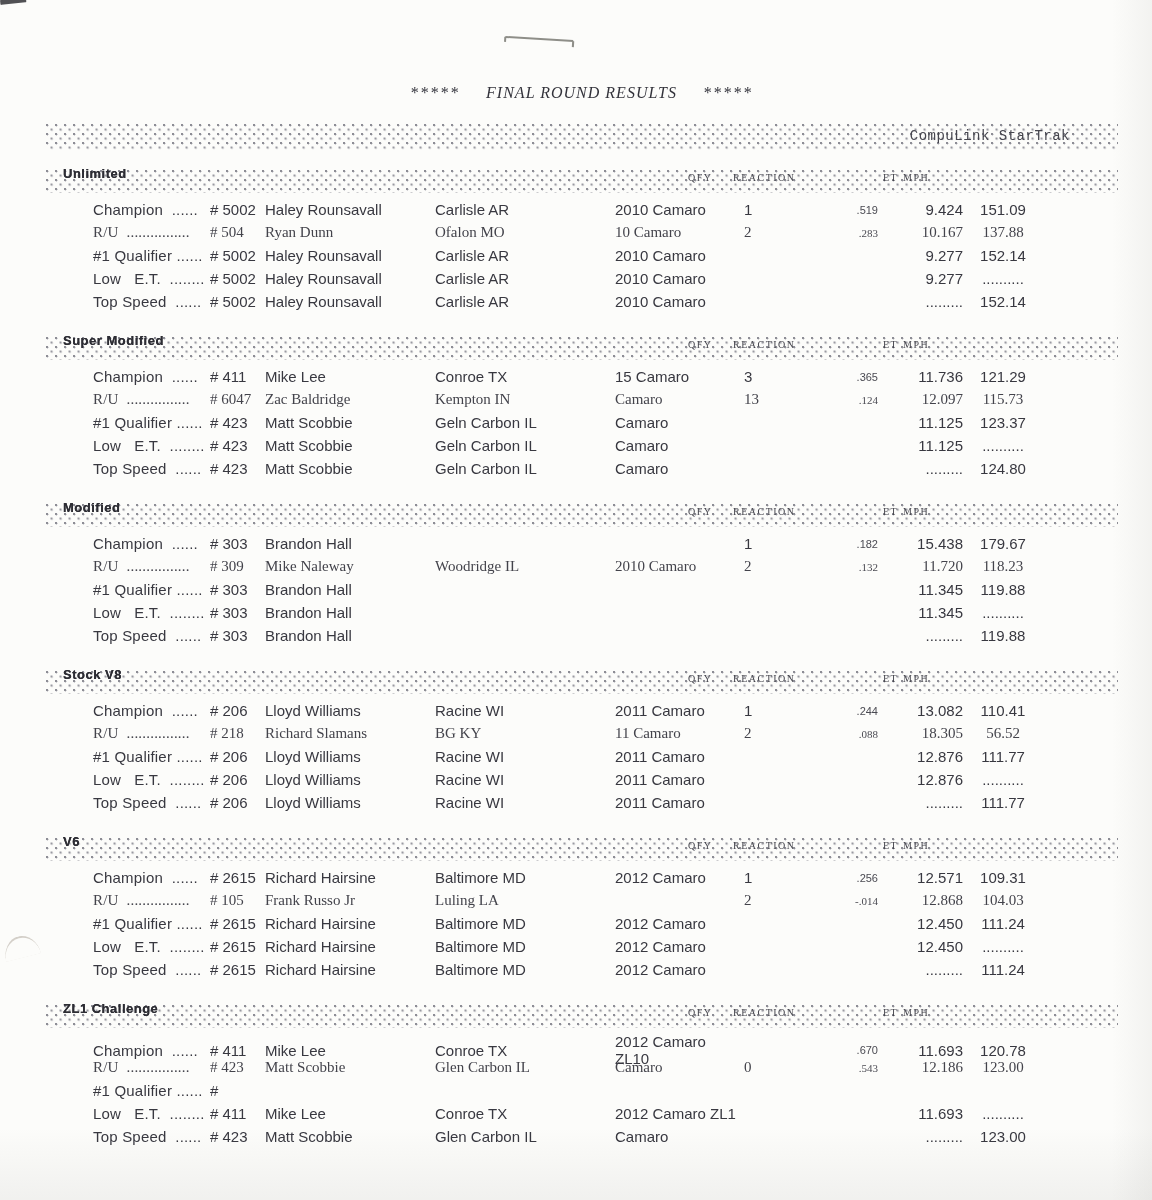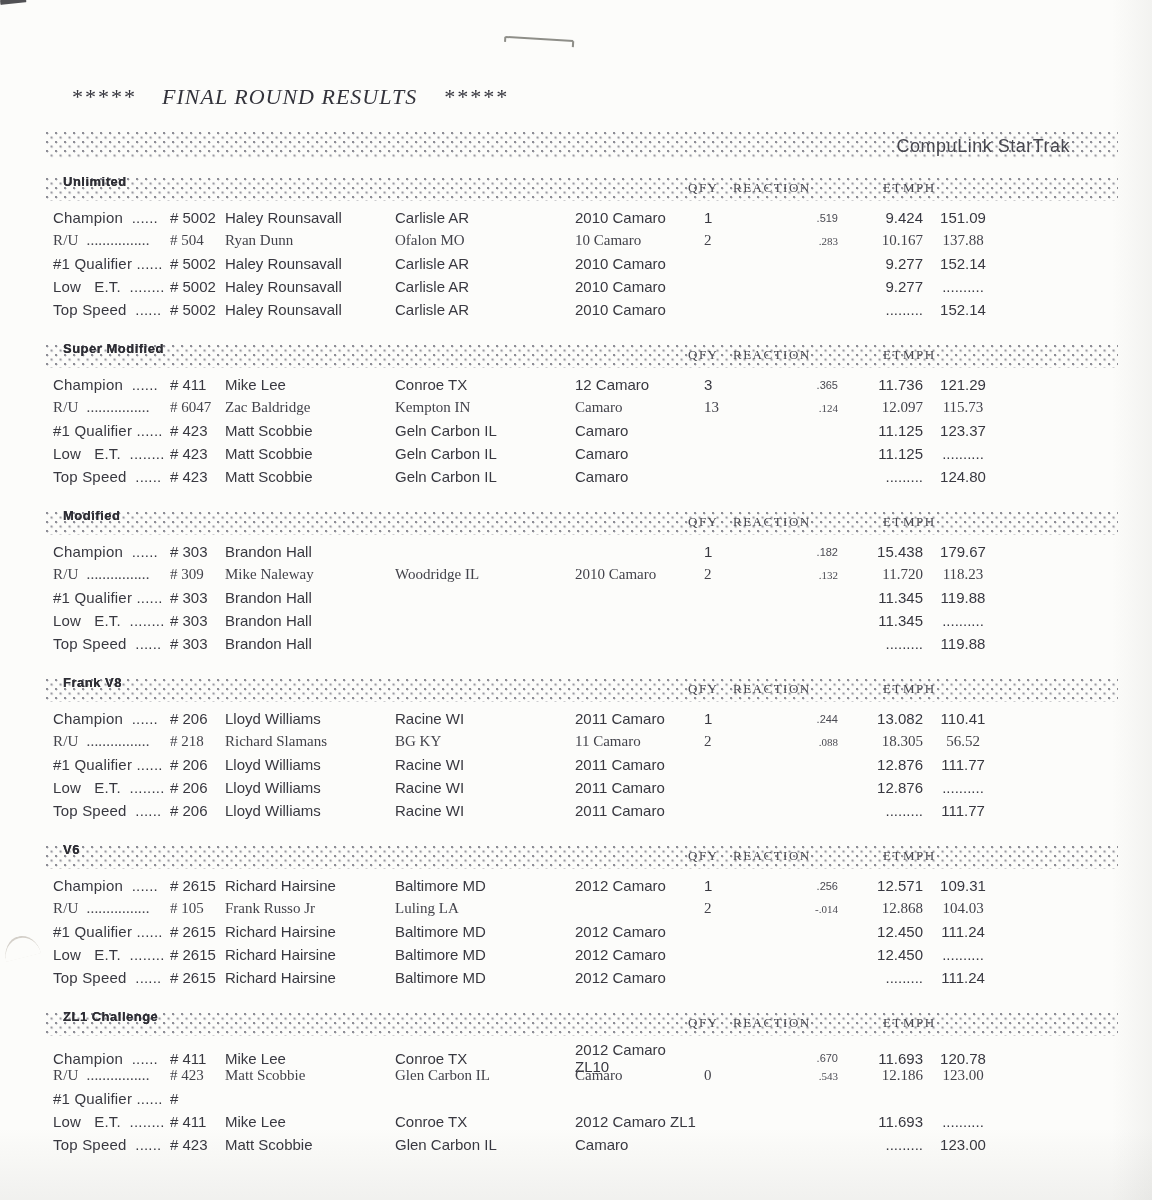--- a/index.html
+++ b/index.html
@@ -30,65 +30,66 @@
   .staple::before{content:"";position:absolute;left:-1px;top:-1px;width:2px;height:5px;background:#8e8e88;}
   .staple::after{content:"";position:absolute;right:-1px;top:-1px;width:2px;height:6px;background:#8e8e88;}
   .pencil-mark{
     position:absolute;left:3px;top:936px;width:36px;height:20px;
     border-top:2px solid #c6c0b8;border-radius:50% 50% 0 0 / 100% 100% 0 0;
     transform:rotate(-14deg);opacity:.75;
   }
   
   .title{
     margin:84px 45px 0 45px;width:1073px;
+    text-align:center;
     font-family:"Liberation Serif",serif;font-style:italic;
-    font-size:22px;font-weight:500;color:#33333b;letter-spacing:1px;
+    font-size:16px;font-weight:500;color:#33333b;letter-spacing:1px;
   }
   .title .stars{display:inline-block;margin:0 26px;letter-spacing:2px;}
   
   .band{
     background-image:
       radial-gradient(circle at 2.2px 2.2px, #8d8d95 1.05px, rgba(0,0,0,0) 1.5px),
       radial-gradient(circle at 2.2px 2.2px, #9a9aa2 1.0px, rgba(0,0,0,0) 1.45px);
     background-size:9px 9px, 9px 9px;
     background-position:0 0, 4.5px 4.5px;
   }
   .brand-band{
     position:relative;margin:21px 0 0 45px;width:1073px;height:28px;
   }
   .brand{
     position:absolute;right:48px;top:5px;
-    font-family:Liberation Sans, sans-serif;font-size:18px;color:#46464e;letter-spacing:.5px;
+    font-family:Liberation Mono, monospace;font-size:14px;color:#46464e;letter-spacing:.5px;
   }
   
   #sections{margin-top:18px;}
   .cat{margin:0 0 23px 45px;width:1073px;}
   .cat-band{position:relative;height:24px;margin-bottom:5px;}
   .cat-title{
     position:absolute;left:18px;top:-3px;
     font-family:Liberation Sans, sans-serif;font-weight:bold;
     font-size:13px;color:#2d2d34;letter-spacing:.5px;
     text-shadow:0 0 .6px #2d2d34;
   }
   .col-h{
     position:absolute;top:3px;
-    font-family:"Liberation Serif",serif;font-size:13px;color:#45454d;
+    font-family:"Liberation Serif",serif;font-size:10px;color:#45454d;
     letter-spacing:1.5px;
   }
   .col-h.col-qfy{left:643px;}
   .col-h.col-reaction{left:688px;}
   .col-h.col-et{left:838px;}
   .col-h.col-mph{left:858px;}
   
   .rows{width:100%;}
   .row{
     display:grid;
     grid-template-columns:117px 55px 170px 180px 125px 48px 90px 85px 80px;
     padding-left:8px;height:23px;align-items:center;
-    font-size:15px;color:#383840;
+    font-size:15px;color:#383840;margin-left:40px;
   }
   .row.serif{font-family:"Liberation Serif",serif;color:#43434b;}
   .c-label{white-space:pre;letter-spacing:.2px;}
   .c-num{white-space:pre;}
   .c-qfy{padding-left:4px;}
   .c-reaction{text-align:right;font-size:11px;color:#4a4a52;}
   .c-et{text-align:right;}
   .c-mph{text-align:center;}
 </style>
 </head>
@@ -186,21 +187,21 @@
       <span class="col-h col-reaction">REACTION</span>
       <span class="col-h col-et">ET</span>
       <span class="col-h col-mph">MPH</span>
     </div>
     <div class="rows">
   <div class="row">
     <span class="c-label">Champion  ......</span>
     <span class="c-num"># 411</span>
     <span class="c-name">Mike Lee</span>
     <span class="c-city">Conroe TX</span>
-    <span class="c-car">12 Camaro</span>
+    <span class="c-car">15 Camaro</span>
     <span class="c-qfy">3</span>
     <span class="c-reaction">.365</span>
     <span class="c-et">11.736</span>
     <span class="c-mph">121.29</span>
   </div>
 
   <div class="row serif">
     <span class="c-label">R/U  ................</span>
     <span class="c-num"># 6047</span>
     <span class="c-name">Zac Baldridge</span>
@@ -316,21 +317,21 @@
     <span class="c-qfy"></span>
     <span class="c-reaction"></span>
     <span class="c-et">.........</span>
     <span class="c-mph">119.88</span>
   </div>
 </div>
   </section>
 
   <section class="cat">
     <div class="band cat-band">
-      <span class="cat-title">Frank V8</span>
+      <span class="cat-title">Stock V8</span>
       <span class="col-h col-qfy">QFY</span>
       <span class="col-h col-reaction">REACTION</span>
       <span class="col-h col-et">ET</span>
       <span class="col-h col-mph">MPH</span>
     </div>
     <div class="rows">
   <div class="row">
     <span class="c-label">Champion  ......</span>
     <span class="c-num"># 206</span>
     <span class="c-name">Lloyd Williams</span>

